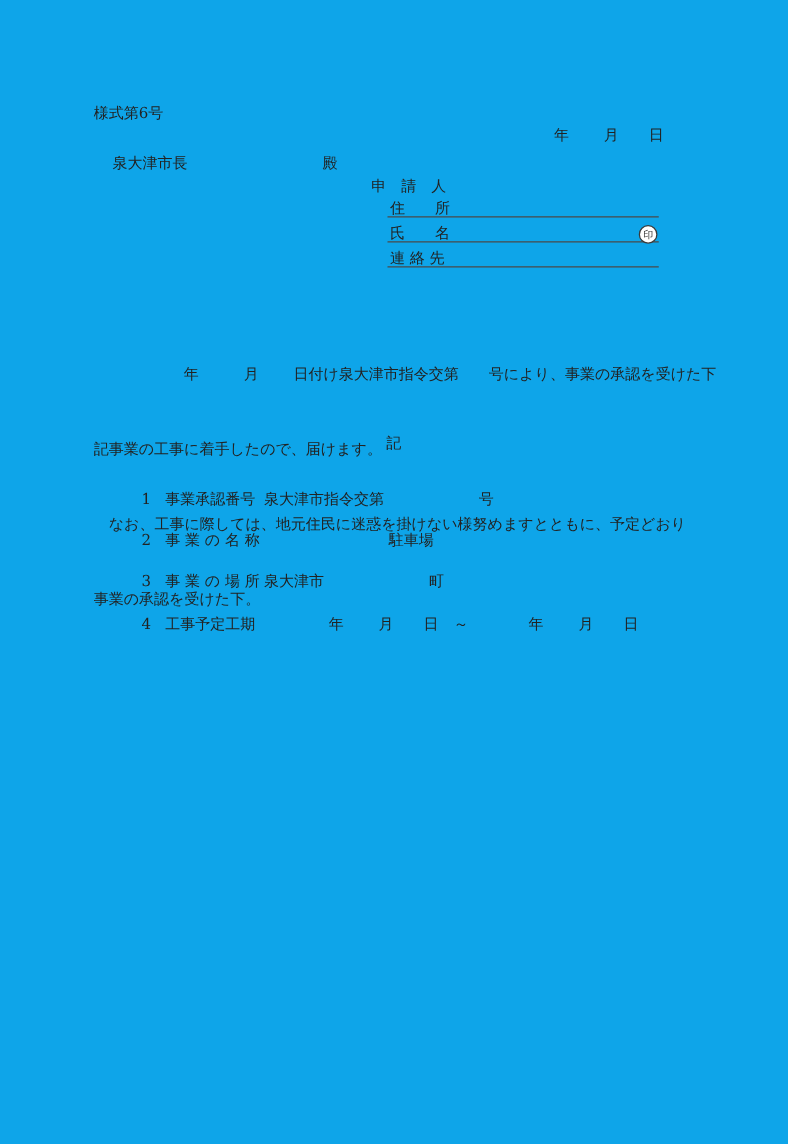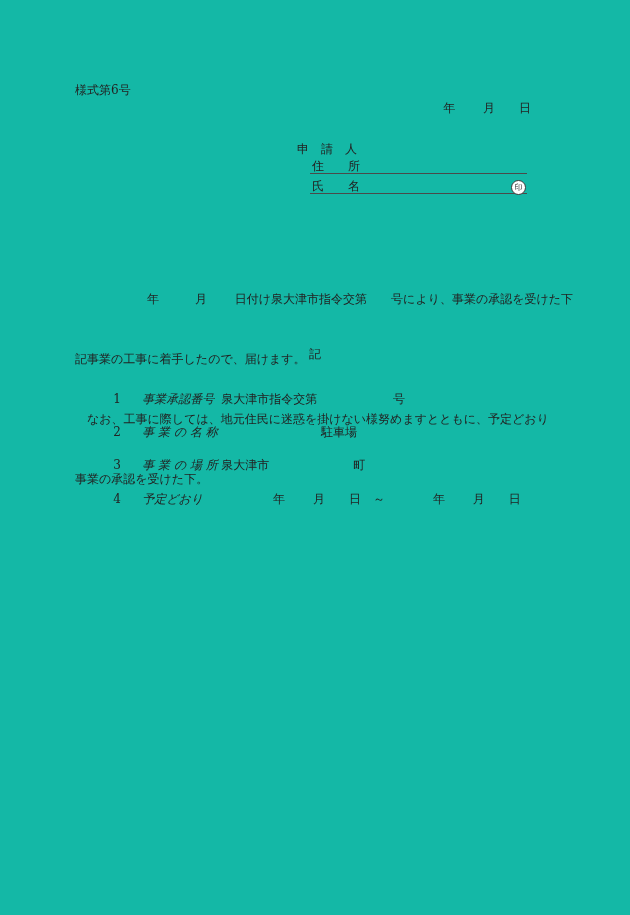--- a/index.html
+++ b/index.html
@@ -4,21 +4,21 @@
 <style>
   html, body {
     margin: 0;
     padding: 0;
     background: #ffffff;
   }
   .page {
     position: relative;
     width: 630px;
     height: 915px;
-    background: #14b8a6;
+    background: #0ea5e9;
     font-family: "DejaVu Serif", "Liberation Serif", serif;
     font-size: 12px;
     color: #222222;
     overflow: hidden;
   }
   .abs { position: absolute; white-space: pre; }
 
   .form-number { left: 75px; top: 82px; }
 
   .date-line { right: 99px; top: 100px; text-align: right; }
@@ -93,52 +93,55 @@
   .item-3 { top: 443px; }
   .item-4 { top: 477px; }
   .item .no {
     display: inline-block;
     margin-left: 23px;
     width: 12px;
     white-space: pre;
   }
   .item .lbl {
     display: inline-block;
-    margin-left: 17px;
+    margin-left: 7px;
     width: 78px;
     white-space: pre;
-    font-style: italic;
   }
   .item .val {
     display: inline-block;
     margin-left: 1px;
     white-space: pre;
   }
 </style>
 </head>
 <body>
 
 <div class="page">
 
   <div class="abs form-number">様式第6号</div>
 
   <div class="abs date-line">年　　 月　　日</div>
 
+  <div class="abs addressee">泉大津市長　　　　　　　　　殿</div>
 
   <div class="abs applicant-heading">申　請　人</div>
 
   <div class="app-row row-addr">
     <span class="row-label">住　　所</span>
   </div>
 
   <div class="app-row row-name">
     <span class="row-label">氏　　名</span>
     <span class="seal">印</span>
   </div>
 
+  <div class="app-row row-contact">
+    <span class="row-label">連 絡 先</span>
+  </div>
 
 
   <div class="abs body-text">
     <div>　　　　　　年　　　月　　 日付け泉大津市指令交第　　号により、事業の承認を受けた下</div>
     <div>記事業の工事に着手したので、届けます。</div>
     <div>　なお、工事に際しては、地元住民に迷惑を掛けない様努めますとともに、予定どおり</div>
     <div>事業の承認を受けた下。</div>
   </div>
 
   <div class="abs record-heading">記</div>
@@ -149,16 +152,16 @@
 
   <div class="item item-2">
     <span class="no">2</span><span class="lbl">事 業 の 名 称</span><span class="val">　　　　　　　　 駐車場</span>
   </div>
 
   <div class="item item-3">
     <span class="no">3</span><span class="lbl">事 業 の 場 所</span><span class="val">泉大津市　　　　　　　町</span>
   </div>
 
   <div class="item item-4">
-    <span class="no">4</span><span class="lbl">予定どおり</span><span class="val">　　　　 年　　 月　　日　～　　　　年　　 月　　日</span>
+    <span class="no">4</span><span class="lbl">工事予定工期</span><span class="val">　　　　 年　　 月　　日　～　　　　年　　 月　　日</span>
   </div>
 
 </div>
 
 </body></html>

